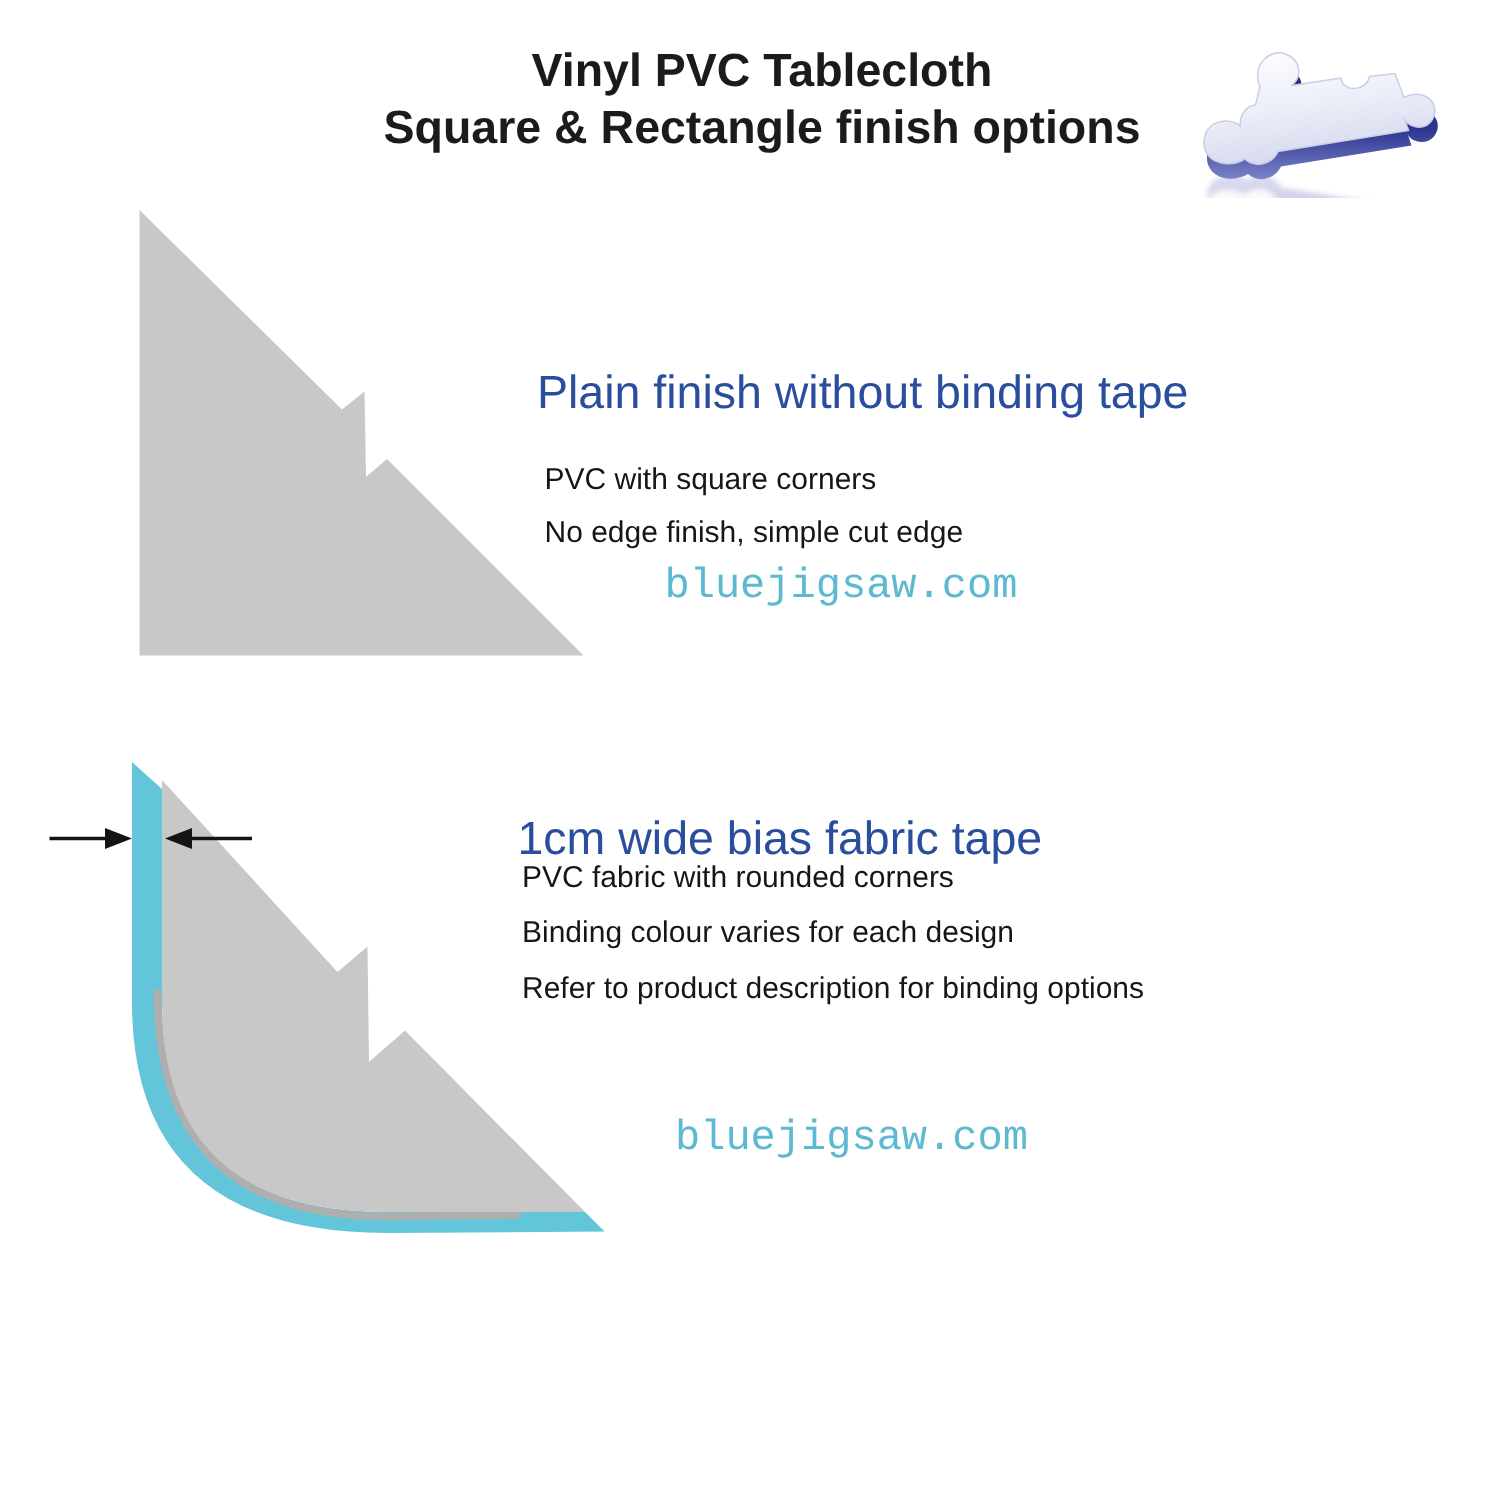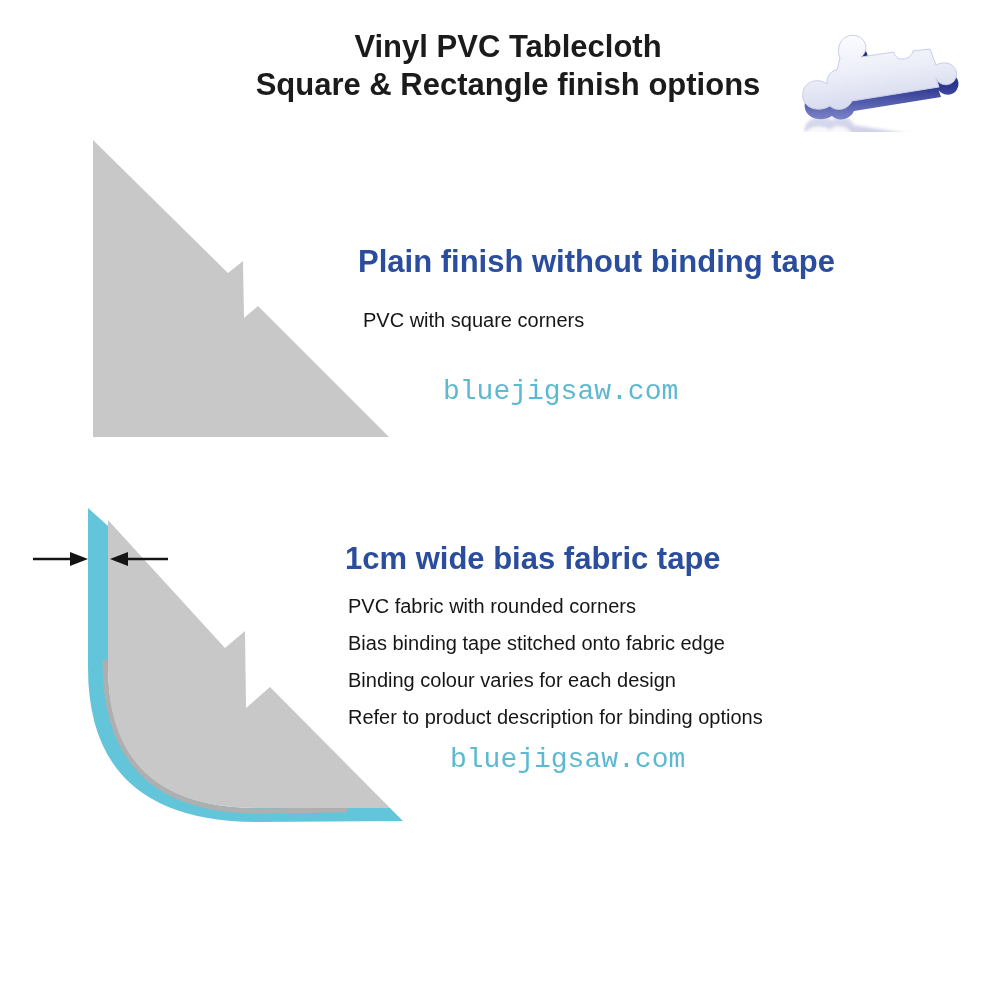--- a/index.html
+++ b/index.html
@@ -18,35 +18,35 @@
   #title {
     top: 28px; left: 8px; width: 1000px;
     text-align: center;
     font-size: 31px; font-weight: bold;
     line-height: 38px;
     color: #1b1b1b;
     z-index: 2;
   }
 
   .sec-heading {
-    font-size: 31px; font-weight: bold;
+    font-size: 31px; font-weight: normal;
     color: #2a4e9d;
     z-index: 2;
     text-align: center;
   }
   #s1-heading { top: 244px; left: 358px; }
   #s2-heading { top: 541px; left: 345px; }
 
   .body-text {
     font-size: 20px;
     color: #161616;
     z-index: 2;
   }
   #s1-body { top: 303px; left: 363px; line-height: 35px; }
-  #s2-body { top: 588px; left: 348px; line-height: 37px; }
+  #s2-body { top: 567px; left: 348px; line-height: 37px; }
 
   .site-text {
     font-size: 28px;
     color: #5cb9d1;
     z-index: 2;
     font-family: Liberation Mono, monospace;
   }
   #s1-site { top: 376px; left: 443px; }
   #s2-site { top: 744px; left: 450px; }
 </style>
@@ -99,23 +99,23 @@
 </svg>
 
 <div id="title" class="abs">
   <div>Vinyl PVC Tablecloth</div>
   <div>Square &amp; Rectangle finish options</div>
 </div>
 
 <div id="s1-heading" class="abs sec-heading">Plain finish without binding tape</div>
 <div id="s1-body" class="abs body-text">
   <div>PVC with square corners</div>
+  <div>No edge finish, simple cut edge</div>
 </div>
 <div id="s1-site" class="abs site-text">bluejigsaw.com</div>
 
 <div id="s2-heading" class="abs sec-heading">1cm wide bias fabric tape</div>
 <div id="s2-body" class="abs body-text">
   <div>PVC fabric with rounded corners</div>
-  <div>Bias binding tape stitched onto fabric edge</div>
   <div>Binding colour varies for each design</div>
   <div>Refer to product description for binding options</div>
 </div>
 <div id="s2-site" class="abs site-text">bluejigsaw.com</div>
 
 </body></html>

